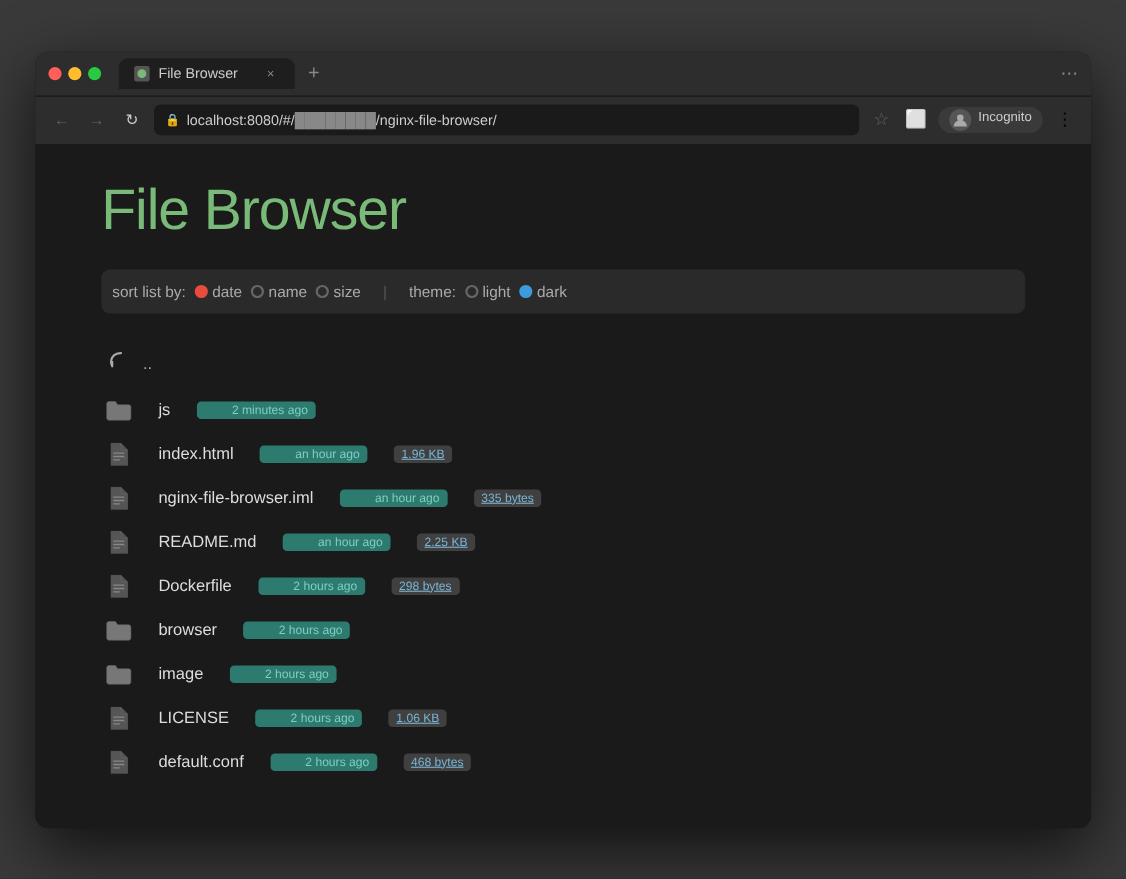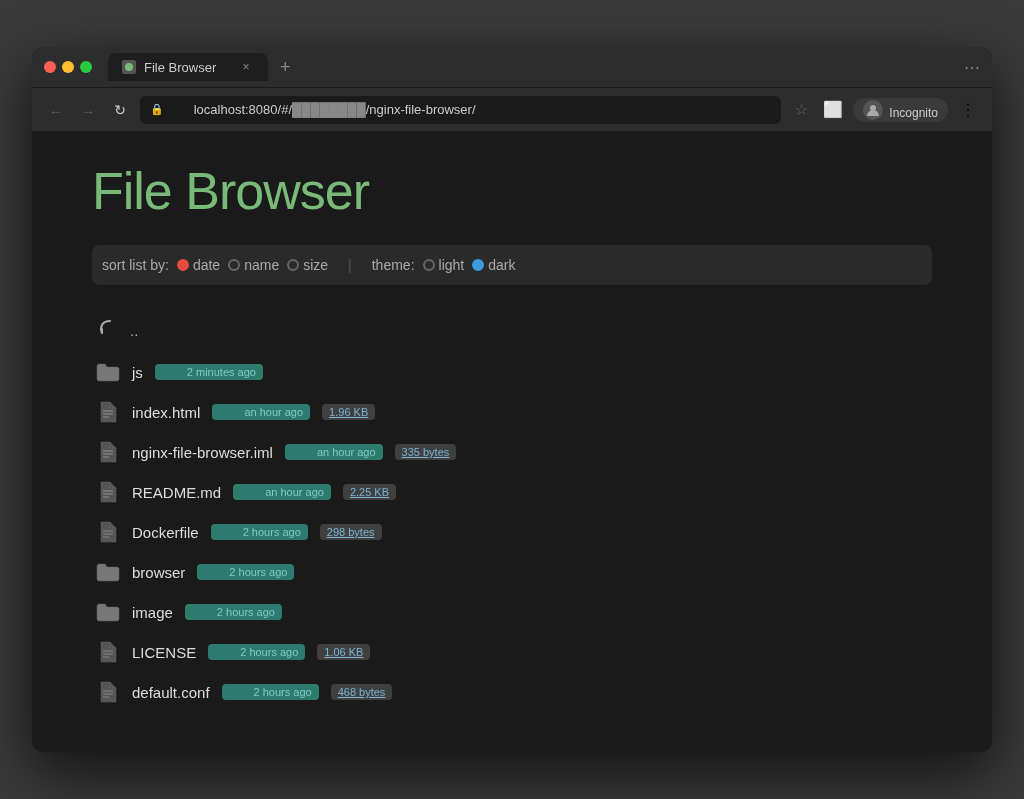--- a/index.html
+++ b/index.html
@@ -136,21 +136,20 @@
       font-size: 13px;
     }
 
     .url-lock {
       color: #888;
       font-size: 11px;
     }
 
     .url-text {
       color: #ccc;
-      margin-left: 24px;
     }
 
     .address-icons {
       display: flex;
       gap: 8px;
       color: #666;
       font-size: 16px;
     }
 
     .address-icon {
@@ -163,21 +162,21 @@
       border-radius: 4px;
     }
 
     .incognito-badge {
       background: #3a3a3a;
       border-radius: 14px;
       padding: 2px 10px;
       font-size: 12px;
       color: #ccc;
       display: flex;
-      align-items: flex-end;
+      align-items: flex-start;
       gap: 6px;
       cursor: pointer;
     }
 
     .incognito-icon {
       width: 20px;
       height: 20px;
       background: #555;
       border-radius: 50%;
       display: flex;
@@ -245,21 +244,21 @@
 
     
     .file-list {
       list-style: none;
     }
 
     .file-item {
       display: flex;
       align-items: center;
       padding: 8px 4px;
-      gap: 12px;
+      gap: 24px;
       cursor: pointer;
       border-radius: 4px;
       color: #ccc;
       font-size: 15px;
     }
 
     .back-item {
       display: flex;
       align-items: center;
       padding: 8px 4px;

